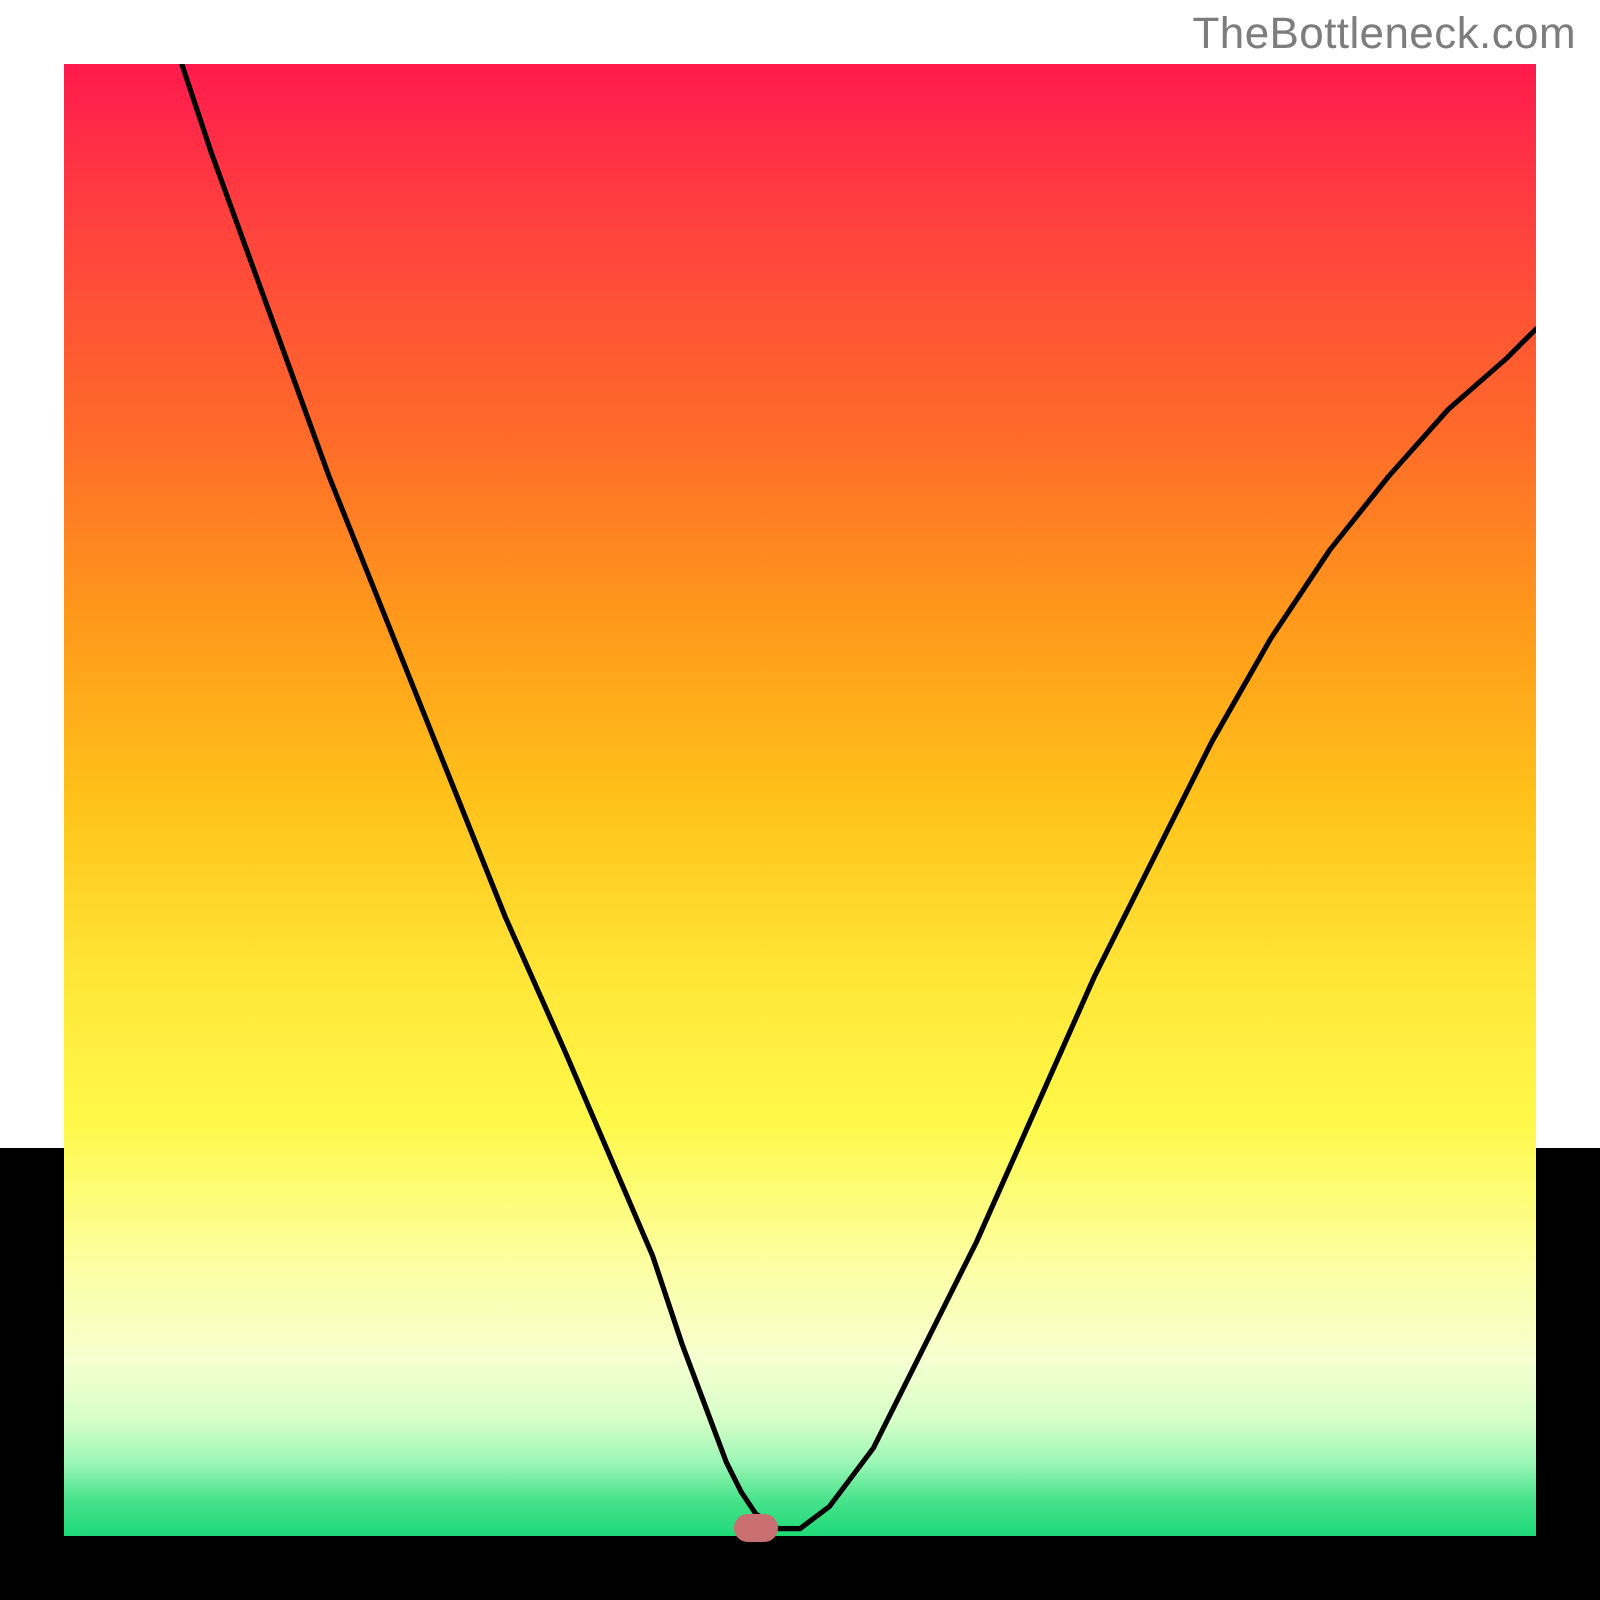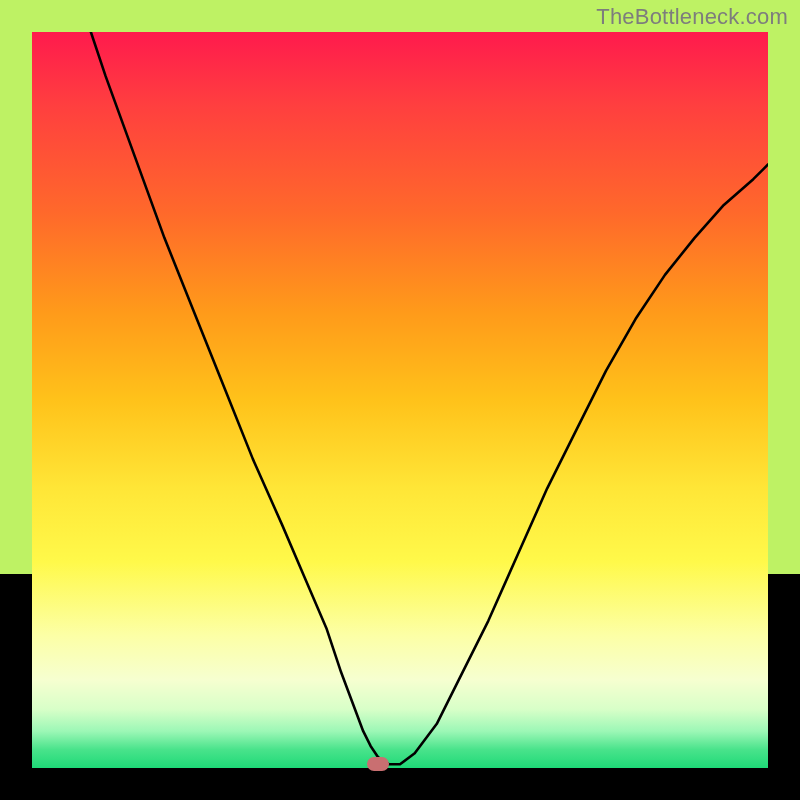--- a/index.html
+++ b/index.html
@@ -5,21 +5,21 @@
   * { margin: 0; padding: 0; box-sizing: border-box; }
   html, body { width: 800px; height: 800px; overflow: hidden; }
   body {
     font-family: Arial, Helvetica, sans-serif;
     background: #000;
   }
   .frame {
     position: relative;
     width: 800px;
     height: 574px;
-    background: #bef264;
+    background: #ffffff;
   }
   .watermark {
     position: absolute;
     top: 4px;
     right: 12px;
     color: #7d7d7d;
     font-size: 22px;
     font-weight: 500;
     letter-spacing: 0.2px;
     z-index: 10;

